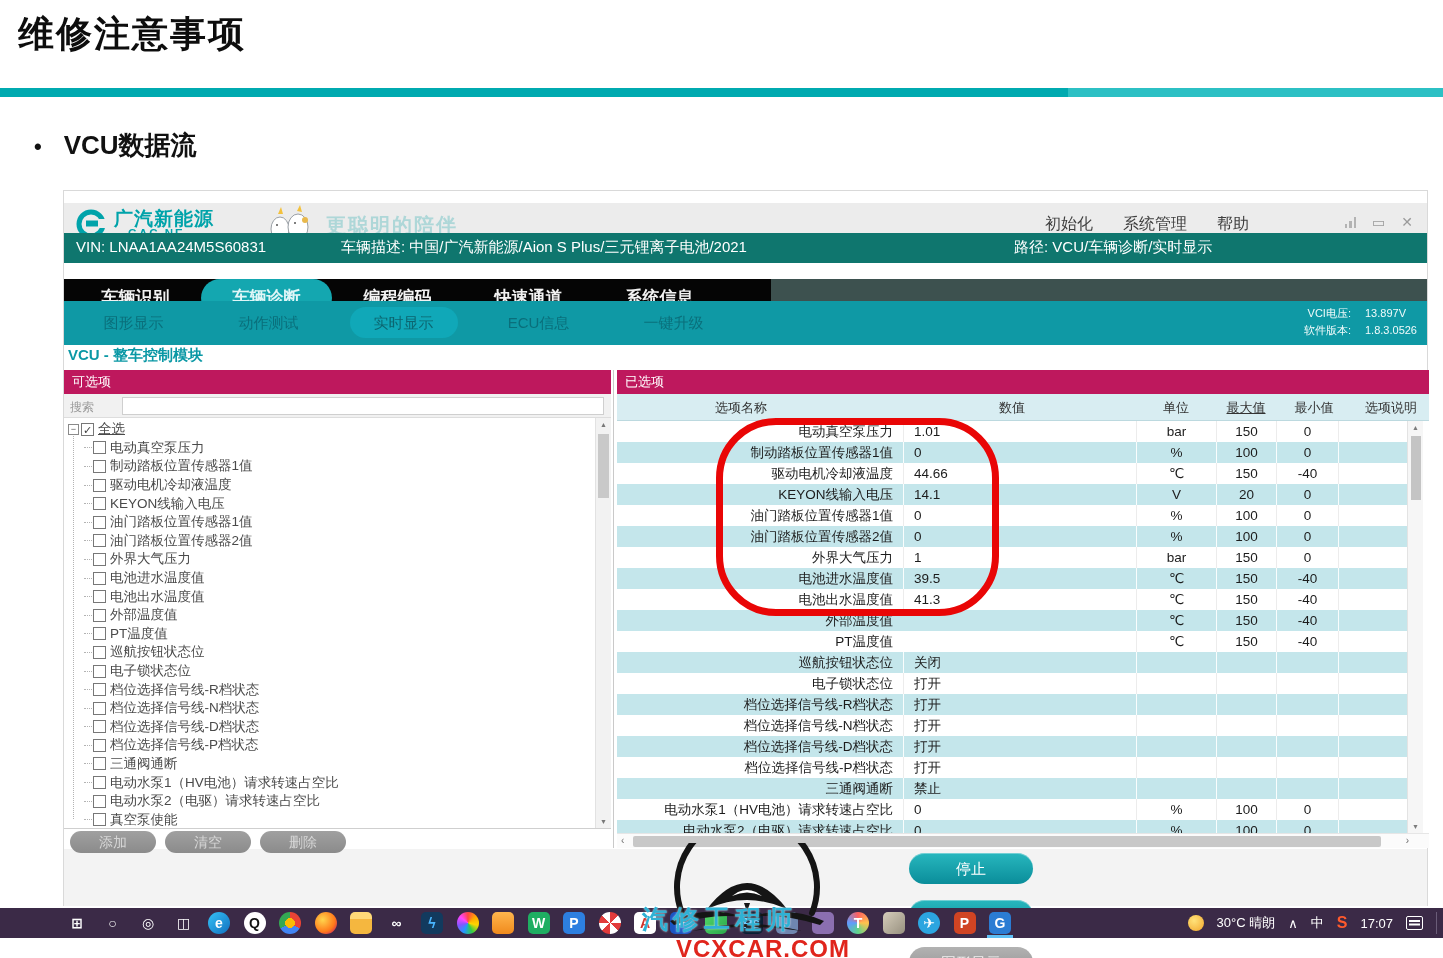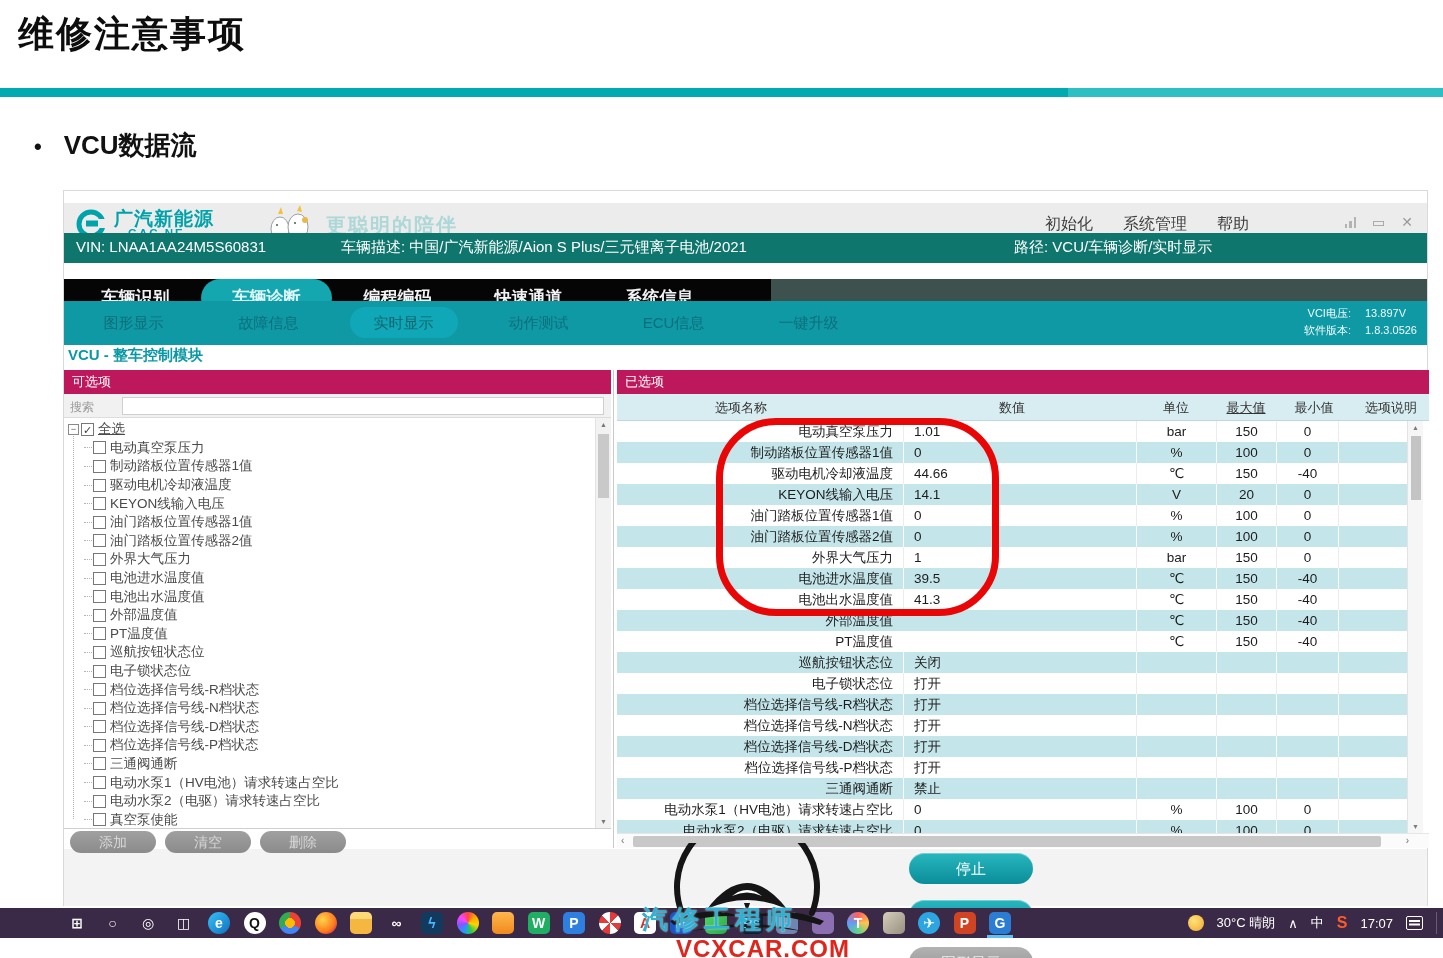--- a/index.html
+++ b/index.html
@@ -179,23 +179,22 @@
           <div class="main-tab">车辆识别</div>
           <div class="main-tab active">车辆诊断</div>
           <div class="main-tab">编程编码</div>
           <div class="main-tab">快速通道</div>
           <div class="main-tab">系统信息</div>
         </div>
     </div>
 
     <div class="subtabs">
         <div class="sub-tab"><span>图形显示</span></div>
-        <div class="sub-tab"><span>故障信息</span></div>
+        <div class="sub-tab"><span>动作测试</span></div>
         <div class="sub-tab active"><span>实时显示</span></div>
-        <div class="sub-tab"><span>动作测试</span></div>
         <div class="sub-tab"><span>ECU信息</span></div>
         <div class="sub-tab"><span>一键升级</span></div>
       </div>
     <div class="status" style="position:absolute;right:10px;top:114px;z-index:3;">
       <div class="st-row"><span class="st-label">VCI电压:</span><span class="st-value">13.897V</span></div>
       <div class="st-row"><span class="st-label">软件版本:</span><span class="st-value">1.8.3.0526</span></div>
     </div>
 
     <div class="module-title">VCU - 整车控制模块</div>
 

